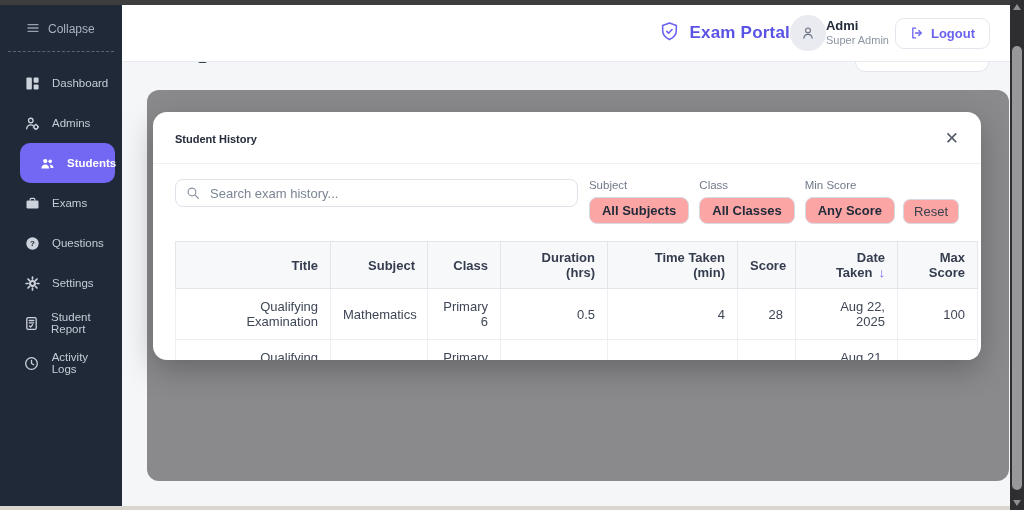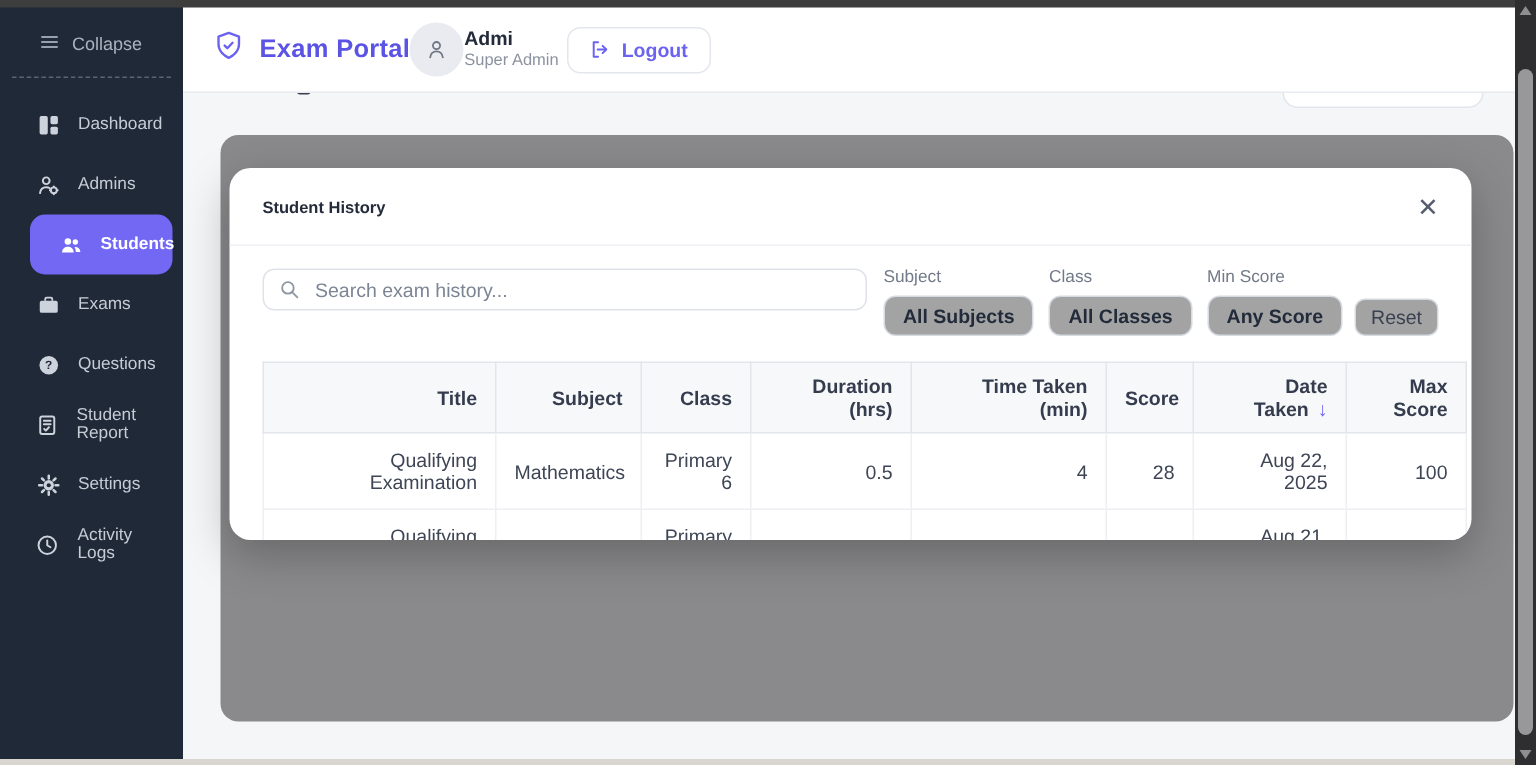--- a/index.html
+++ b/index.html
@@ -17,21 +17,21 @@
   .side-sep{margin:15px 8px 0 8px;border-top:1px dashed rgba(255,255,255,.28);}
   .nav{margin-top:11px;}
   .nav-item{height:40px;display:flex;align-items:center;gap:12px;padding-left:20px;margin:0 7px 0 4px;
     color:#c6ccd6;font-size:11.5px;border-radius:10px;cursor:pointer;}
   .nav-item .nav-icon{width:16px;height:16px;display:inline-flex;align-items:center;justify-content:center;color:#cdd3dc;}
   .nav-item.active{background:#7268f4;color:#ffffff;font-weight:bold;margin-left:20px;}
   .nav-item.active .nav-icon{color:#ffffff;}
 
   
   .app-header{position:absolute;left:122px;top:5px;width:888px;height:57px;background:#ffffff;
-    border-bottom:1px solid #e7eaee;z-index:10;display:flex;align-items:center;justify-content:flex-start;
+    border-bottom:1px solid #e7eaee;z-index:10;display:flex;align-items:center;justify-content:flex-end;
     padding:0 20px;box-sizing:border-box;}
   .brand{display:flex;align-items:center;gap:10px;}
   .brand-title{color:#5a53e4;font-size:17px;font-weight:bold;letter-spacing:.2px;}
   .header-right{display:flex;align-items:center;}
   .avatar{width:36px;height:36px;border-radius:50%;background:#e9ebf1;display:flex;align-items:center;justify-content:center;}
   .user-block{line-height:1.25;margin-right:6px;}
   .user-name{font-size:13px;font-weight:bold;color:#232a39;}
   .user-role{font-size:11px;color:#8b93a1;}
   .logout-btn{display:flex;align-items:center;gap:7px;background:#fff;border:1px solid #e3e6ec;border-radius:9px;
     height:31px;padding:0 14px;color:#6b63f0;font-size:13px;font-weight:bold;cursor:pointer;
@@ -56,21 +56,21 @@
   .controls{display:flex;align-items:flex-start;padding:15px 22px 0 22px;}
   .search-wrap{position:relative;width:486px;margin-right:11px;}
   .search-input{width:100%;height:28px;box-sizing:border-box;border:1px solid #dfe3e9;border-radius:8px;
     padding:0 10px 0 34px;font-size:13px;color:#353d4e;outline:none;background:#fff;
     font-family:"Liberation Sans",sans-serif;}
   .search-input::placeholder{color:#7c8594;}
   .search-icon{position:absolute;left:11px;top:7px;}
   .filters{display:flex;gap:10px;}
   .filter-group{display:flex;flex-direction:column;}
   .filter-label{font-size:11.5px;color:#717a88;margin-bottom:6px;}
-  .filter-btn{height:27px;background:#a3a3a3;border:1px solid #d6dbe2;border-radius:8px;padding:0 12px;
+  .filter-btn{height:27px;background:#fca5a5;border:1px solid #d6dbe2;border-radius:8px;padding:0 12px;
     font-size:13px;font-weight:bold;color:#222b3a;cursor:pointer;white-space:nowrap;
     font-family:"Liberation Sans",sans-serif;}
   .reset-btn{align-self:flex-end;margin-left:8px;height:25px;border-radius:7px;padding:0 10px;
     font-weight:normal;color:#39404f;}
 
   
   .history-table{margin:17px 22px 0 22px;border-collapse:collapse;table-layout:fixed;width:802px;
     border:1px solid #e2e5ea;}
   .history-table th{background:#f7f8fa;text-align:right;font-size:13px;font-weight:bold;color:#343c4e;
     padding:8px 12px;border:1px solid #e2e5ea;cursor:pointer;}
@@ -154,38 +154,38 @@
         <span class="nav-icon">
           <svg viewBox="0 0 16 16" width="15" height="15">
             <circle cx="8" cy="8" r="6.6" fill="currentColor"></circle>
             <text x="8" y="11" text-anchor="middle" font-size="8.5" font-weight="bold" fill="#212936">?</text>
           </svg>
         </span>
         <span class="nav-label">Questions</span>
       </div>
       <div class="nav-item">
         <span class="nav-icon">
-          <svg viewBox="0 0 16 16" width="15" height="15" fill="none" stroke="currentColor" stroke-width="1.4" stroke-linecap="round" stroke-linejoin="round">
-            <rect x="3" y="1.8" width="10" height="12.4" rx="1.4"></rect>
-            <path d="M5.6 4.8h4.8M5.6 7.3h4.8M5.8 10.6l1.2 1.2 2.2-2.4"></path>
-          </svg>
-        </span>
-        <span class="nav-label">Student Report</span>
-      </div>
-      <div class="nav-item">
-        <span class="nav-icon">
           <svg viewBox="0 0 16 16" width="15" height="15">
             <g stroke="currentColor" stroke-width="1.8" stroke-linecap="round">
               <path d="M8 1.2v2M8 12.8v2M1.2 8h2M12.8 8h2M3.2 3.2l1.4 1.4M11.4 11.4l1.4 1.4M3.2 12.8l1.4-1.4M11.4 4.6l1.4-1.4"></path>
             </g>
             <circle cx="8" cy="8" r="3.7" fill="currentColor"></circle>
             <circle cx="8" cy="8" r="1.5" fill="#212936"></circle>
           </svg>
         </span>
         <span class="nav-label">Settings</span>
+      </div>
+      <div class="nav-item">
+        <span class="nav-icon">
+          <svg viewBox="0 0 16 16" width="15" height="15" fill="none" stroke="currentColor" stroke-width="1.4" stroke-linecap="round" stroke-linejoin="round">
+            <rect x="3" y="1.8" width="10" height="12.4" rx="1.4"></rect>
+            <path d="M5.6 4.8h4.8M5.6 7.3h4.8M5.8 10.6l1.2 1.2 2.2-2.4"></path>
+          </svg>
+        </span>
+        <span class="nav-label">Student Report</span>
       </div>
       <div class="nav-item">
         <span class="nav-icon">
           <svg viewBox="0 0 16 16" width="15" height="15" fill="none" stroke="currentColor" stroke-width="1.4" stroke-linecap="round">
             <circle cx="8" cy="8" r="6.2"></circle>
             <path d="M8 4.6V8l2.3 1.4"></path>
           </svg>
         </span>
         <span class="nav-label">Activity Logs</span>
       </div>

